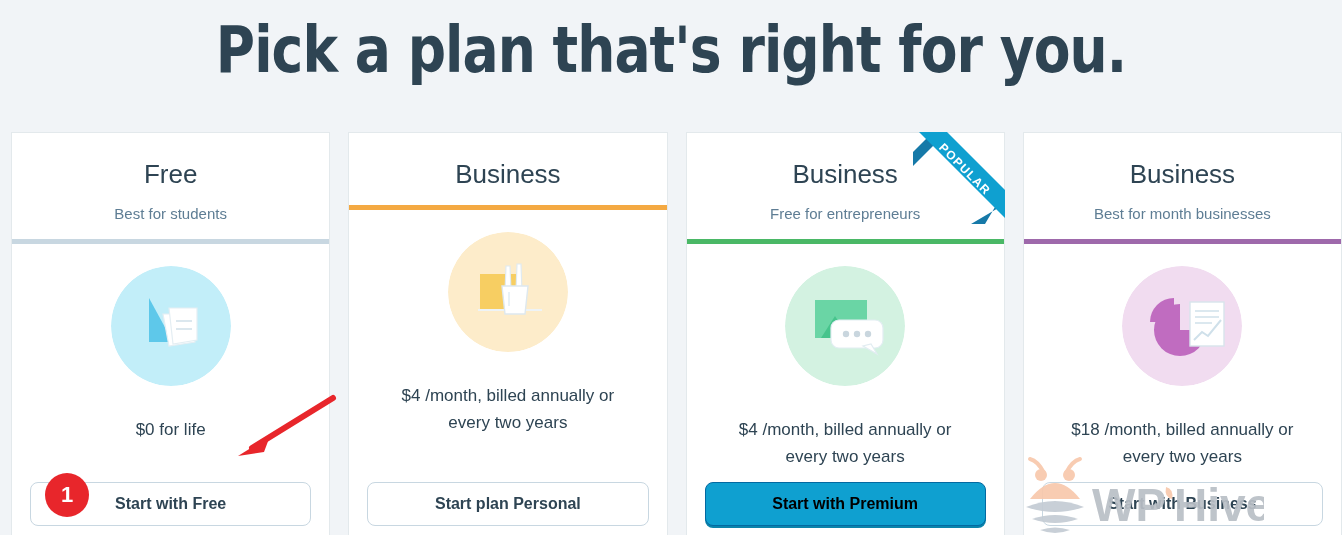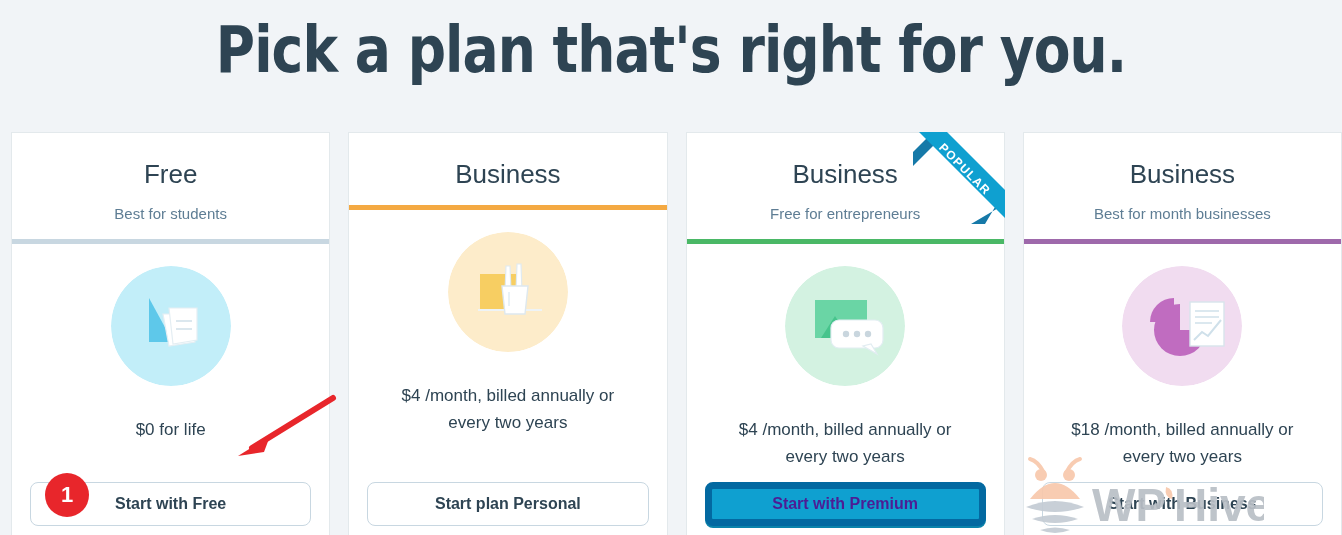--- a/index.html
+++ b/index.html
@@ -94,22 +94,22 @@
     cursor:pointer;
     position:relative;
   }
   .cta.outline{
     background:#ffffff;
     border:1px solid #c8d7e1;
     color:#2e4453;
   }
   .cta.filled{
     background:#0fa0d0;
-    border:7px solid #0369a1;
-    color:#4c1d95;
+    border:1px solid #0369a1;
+    color:#000000;
     box-shadow:0 2px 0 #0b83ab;
   }
 
   
   .ribbon{
     position:absolute;
     top:-1px; right:-1px;
     width:92px; height:92px;
     overflow:visible;
     pointer-events:none;

